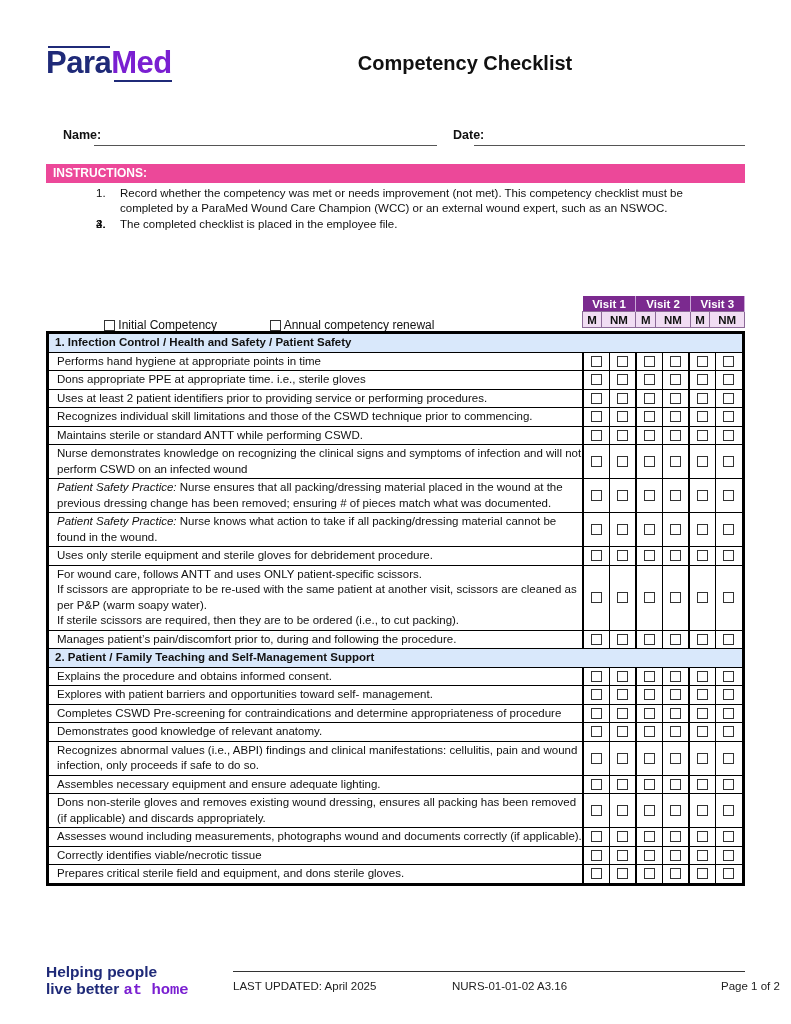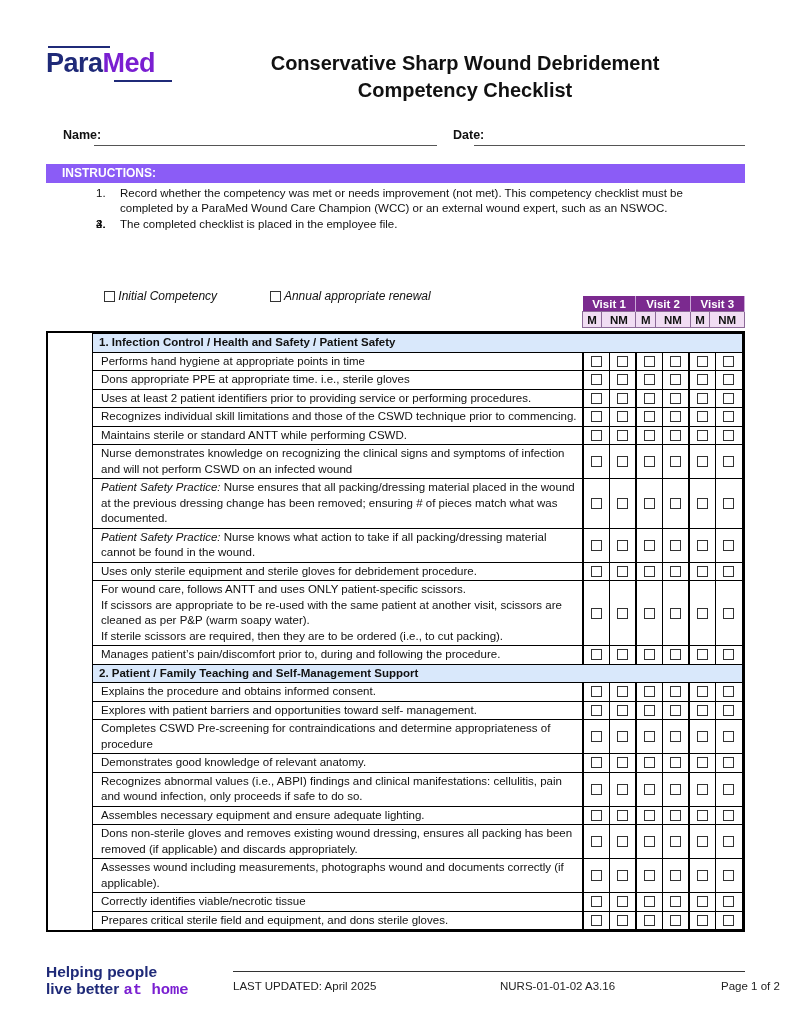--- a/index.html
+++ b/index.html
@@ -1,36 +1,36 @@
 <!DOCTYPE html>
 <html><head>
 <meta charset="utf-8">
 <style>
   html,body{margin:0;padding:0;background:#fff;}
   body{width:791px;height:1024px;position:relative;overflow:hidden;font-family:"Liberation Sans","DejaVu Sans",sans-serif;color:#111;}
   .logo{position:absolute;left:46px;top:44px;width:128px;height:40px;}
   .logo .bar-top{position:absolute;left:2px;top:2px;width:62px;height:2px;background:#1f2a78;}
   .logo .bar-bot{position:absolute;left:68px;top:36px;width:58px;height:2px;background:#1f2a78;}
-  .logo .txt{position:absolute;left:0;top:4px;font-size:27px;font-weight:bold;letter-spacing:-0.5px;line-height:30px;}
+  .logo .txt{position:absolute;left:0;top:4px;font-size:31px;font-weight:bold;letter-spacing:-0.5px;line-height:30px;}
   .logo .p1{color:#1f2a78;}
   .logo .p2{color:#7a1fd1;}
   .title{position:absolute;left:230px;top:50px;width:470px;text-align:center;font-size:20px;font-weight:bold;line-height:27px;}
   .field-row{position:absolute;top:128px;font-size:12.5px;font-weight:bold;padding-left:9px;}
   .field-line{position:absolute;top:145px;height:1px;background:#555;}
-  .instr-bar{position:absolute;left:46px;top:164px;width:699px;height:19px;background:#8b5cf6;color:#fff;font-size:12px;font-weight:bold;line-height:19px;padding-left:16px;box-sizing:border-box;}
+  .instr-bar{position:absolute;left:46px;top:164px;width:699px;height:19px;background:#ec4899;color:#fff;font-size:12px;font-weight:bold;line-height:19px;padding-left:7px;box-sizing:border-box;}
   .instr-list{position:absolute;left:96px;top:186px;width:640px;margin:0;padding:0;list-style:none;font-size:11.5px;line-height:15.3px;}
   .instr-list li{position:relative;padding-left:24px;}
   .instr-list li .num{position:absolute;left:0;top:0;}
-  .comp-type{position:absolute;top:289px;font-size:12px;font-style:italic;}
+  .comp-type{position:absolute;top:318px;font-size:12px;}
   .visit-head{position:absolute;left:582px;top:296px;width:163px;}
   .visit-head table{border-collapse:collapse;width:100%;}
   .visit-head td{text-align:center;font-weight:bold;font-size:11.5px;height:15px;padding:0;}
   .visit-head .v{background:#7b2a8f;color:#fff;border-right:1px solid #caa8d6;}
   .visit-head .mn{background:#f1ddf3;color:#111;border:1px solid #8c6a97;}
-  .checklist{position:absolute;left:46px;top:331px;width:699px;border:2px solid #000;box-sizing:border-box;padding-left:44px;}
+  .checklist{position:absolute;left:46px;top:331px;width:699px;border:2px solid #000;box-sizing:border-box;}
   .checklist table{border-collapse:collapse;width:100%;table-layout:fixed;}
   .checklist td{border:1px solid #000;font-size:11.5px;line-height:15.5px;padding:1px 0 1px 8px;vertical-align:middle;}
   .checklist td.cb{padding:0;text-align:center;width:26px;}
   .checklist td.cb.vs{border-left:2px solid #000;}
   .checklist tr.sec td{background:#d9e8fb;font-weight:bold;padding-left:6px;}
   .box{display:inline-block;width:9px;height:9px;border:1px solid #333;vertical-align:middle;}
   .ital{font-style:italic;}
   .tagline{position:absolute;left:46px;top:963px;font-size:15.5px;font-weight:bold;line-height:17px;color:#1f2a78;}
   .tagline .em{color:#7a1fd1;font-family:Liberation Mono, monospace;}
   .foot-line{position:absolute;left:233px;top:971px;width:512px;height:1px;background:#333;}
@@ -39,39 +39,38 @@
 </head>
 <body>
 
 <div class="logo">
   <div class="bar-top"></div>
   <div class="txt"><span class="p1">Para</span><span class="p2">Med</span></div>
   <div class="bar-bot"></div>
 </div>
 
 <div class="title">
-  <div>Conservative Sharp Wound Debridement</div>
   <div>Competency Checklist</div>
 </div>
 
 <div class="field-row" style="left:54px;">Name:</div>
 <div class="field-line" style="left:94px;width:343px;"></div>
 <div class="field-row" style="left:444px;">Date:</div>
 <div class="field-line" style="left:474px;width:271px;"></div>
 
 <div class="instr-bar">INSTRUCTIONS:</div>
 <ol class="instr-list" id="instr-list">
     <li><span class="num">1.</span><span>Record whether the competency was met or needs improvement (not met). This competency checklist must be completed by a ParaMed Wound Care Champion (WCC) or an external wound expert, such as an NSWOC.</span></li>
     <li><span class="num">2.</span></li>
     <li><span class="num">3.</span></li>
     <li><span class="num">4.</span><span>The completed checklist is placed in the employee file.</span></li>
   </ol>
 
 <div class="comp-type" style="left:104px;"><span class="box"></span> <span>Initial Competency</span></div>
-<div class="comp-type" style="left:270px;"><span class="box"></span> <span>Annual appropriate renewal</span></div>
+<div class="comp-type" style="left:270px;"><span class="box"></span> <span>Annual competency renewal</span></div>
 
 <div class="visit-head">
   <table>
     <tbody>
         <tr>
       <td class="v" colspan="2">Visit 1</td>
       <td class="v" colspan="2">Visit 2</td>
       <td class="v" colspan="2">Visit 3</td>
     </tr>
     <tr>
@@ -300,14 +299,14 @@
       </tbody>
   </table>
 </div>
 
 <div class="tagline">
   <div>Helping people</div>
   <div><span>live better </span><span class="em">at home</span></div>
 </div>
 <div class="foot-line"></div>
 <div class="foot" style="left:233px;">LAST UPDATED: April 2025</div>
-<div class="foot" style="left:500px;text-align:center;">NURS-01-01-02 A3.16</div>
+<div class="foot" style="left:452px;text-align:center;">NURS-01-01-02 A3.16</div>
 <div class="foot" style="left:721px;">Page 1 of 2</div>
 
 </body></html>

